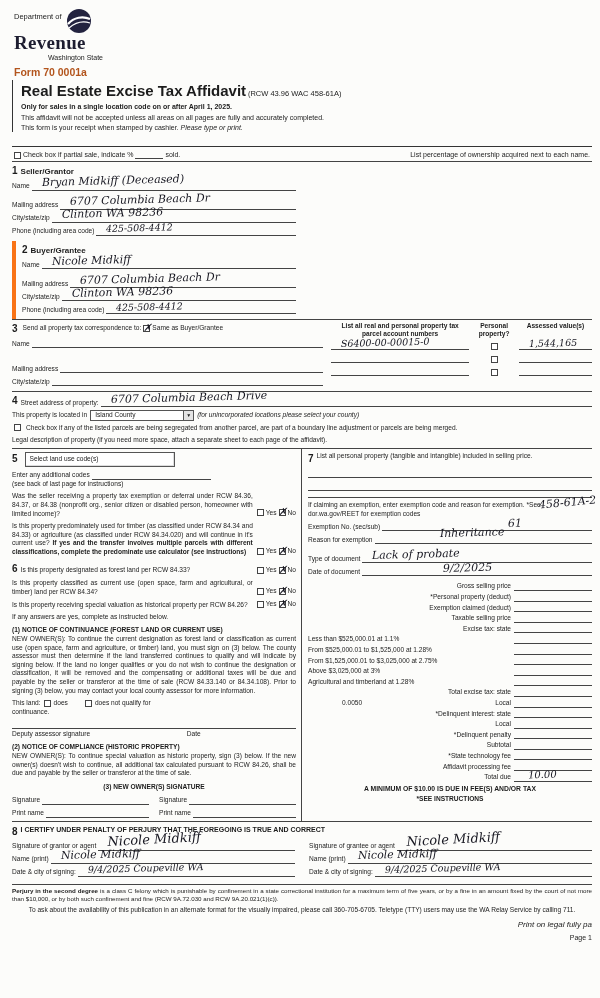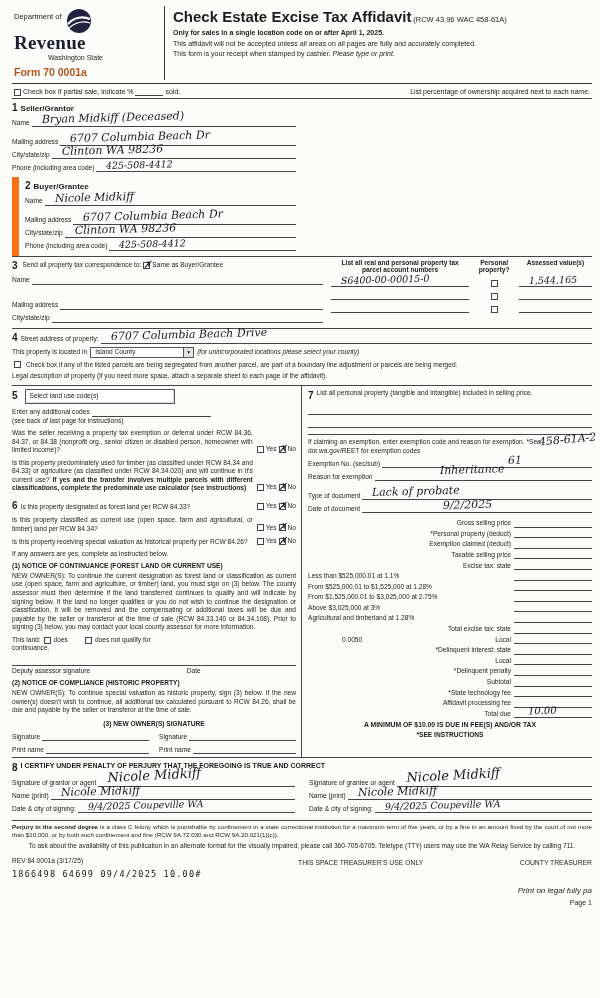--- a/index.html
+++ b/index.html
@@ -2,21 +2,21 @@
 <html><head>
 <meta charset="utf-8">
 <style>
   * { box-sizing: border-box; margin: 0; padding: 0; }
   html,body { background:#d9d9d9; }
   body { font-family:"Liberation Sans", sans-serif; }
   .page { width:600px; height:998px; background:#fcfcfa; margin:0 auto; position:relative;
           padding:6px 8px 2px 12px; color:#1c1c1c; font-size:6.6px; line-height:1.3; overflow:hidden; }
 
   
-  .hdr { display:flex; border-bottom:1.5px solid #333; padding-bottom:3px; }
+  .hdr { display:flex; border-bottom:1.5px solid #333; padding-bottom:14px;flex-direction:column; }
   .hdr-left { width:152px; padding:2px 6px 0 2px; flex:none; }
   .dept-top { display:flex; align-items:flex-start; gap:4px; }
   .dept-small { font-size:7.5px; margin-top:4px; }
   .revenue { font-family:"Liberation Serif", serif; font-weight:bold; font-size:19px; color:#1d1d30; margin-top:-6px; letter-spacing:.3px; }
   .wastate { font-size:7px; margin-left:34px; margin-top:-2px; }
   .formno { color:#b3551d; font-weight:bold; font-size:10.5px; margin-top:4px; }
   .hdr-right { flex:1; border-left:1.5px solid #333; padding:1px 0 0 8px; }
   .title { font-weight:bold; font-size:15px; }
   .rcw { font-size:7.5px; }
   .note { font-size:7px; margin-top:1.5px; }
@@ -33,21 +33,21 @@
   .hw { font-family:"DejaVu Serif",serif; font-style:italic; color:#181822; white-space:nowrap; }
   .fill > .hw { position:absolute; left:10px; bottom:-1px; font-size:11px; transform:rotate(-1.5deg); transform-origin:left bottom; }
   .hw-sm { font-size:9.5px !important; }
 
   .topbar { display:flex; justify-content:space-between; align-items:center; padding:3px 2px 2px 2px; font-size:7px; }
   .pct-line { display:inline-block; width:28px; border-bottom:1px solid #444; height:8px; margin:0 2px; }
 
   
   .sec12 { display:flex; border-top:1px solid #444;flex-direction:column; }
   .half { width:50%; padding:2px 6px 5px 0; }
-  .half + .half { border-left:7px solid #f97316; padding-left:6px; }
+  .half + .half { border-left:4px solid #f97316; padding-left:6px; }
   .gap6 { height:6px; }
 
   
   .sec3 { display:flex; border-top:1px solid #444; padding:2px 0 5px 0; }
   .s3left { width:55%; padding-right:8px; }
   .s3right { flex:1; }
   .pt-hdr { display:flex; text-align:center; font-weight:bold; line-height:1.15; }
   .pt-row { display:flex; align-items:flex-end; height:13px; }
   .pc1 { width:53%; } .pc2 { width:19%; text-align:center; } .pc3 { width:28%; }
   .pc1.fill,.pc3.fill { flex:none; }
@@ -125,21 +125,21 @@
               <path d="M3 20 C10 14, 18 13, 24 15" stroke="#fff" stroke-width="1.2" fill="none"></path>
             </svg>
         </span>
       </div>
       <div class="revenue">Revenue</div>
       <div class="wastate">Washington State</div>
       <div class="formno">Form 70 0001a</div>
     </div>
     <div class="hdr-right">
       <div>
-        <span class="title">Check Estate Excise Tax Affidavit</span>
+        <span class="title">Real Estate Excise Tax Affidavit</span>
         <span class="rcw">(RCW 43.96 WAC 458-61A)</span>
       </div>
       <div class="note b">Only for sales in a single location code on or after April 1, 2025.</div>
       <div class="note">This affidavit will not be accepted unless all areas on all pages are fully and accurately completed.</div>
       <div class="note">
         <span>This form is your receipt when stamped by cashier.</span>
         <i>Please type or print.</i>
       </div>
     </div>
   </div>
@@ -595,27 +595,19 @@
           </div>
       </div>
     </div>
   </div>
 
   <div class="footer">
     <div class="perjury">
       <span class="b">Perjury in the second degree</span><span> is a class C felony which is punishable by confinement in a state correctional institution for a maximum term of five years, or by a fine in an amount fixed by the court of not more than $10,000, or by both such confinement and fine (RCW 9A.72.030 and RCW 9A.20.021(1)(c)).</span>
     </div>
     <div class="access">To ask about the availability of this publication in an alternate format for the visually impaired, please call 360-705-6705. Teletype (TTY) users may use the WA Relay Service by calling 711.</div>
-    <div class="f-mid">
-      <div>
-        <div>REV 84 0001a (3/17/25)</div>
-        <div class="stamp">1866498 64699 09/4/2025 10.00#</div>
-      </div>
-      <div class="f-center">THIS SPACE TREASURER'S USE ONLY</div>
-      <div class="f-right">COUNTY TREASURER</div>
-    </div>
     <div class="f-bottom">
       <span class="printnote">Print on legal fully pa</span>
       <span class="pageno">Page 1</span>
     </div>
   </div>
 
 </div>
 
 </body></html>

